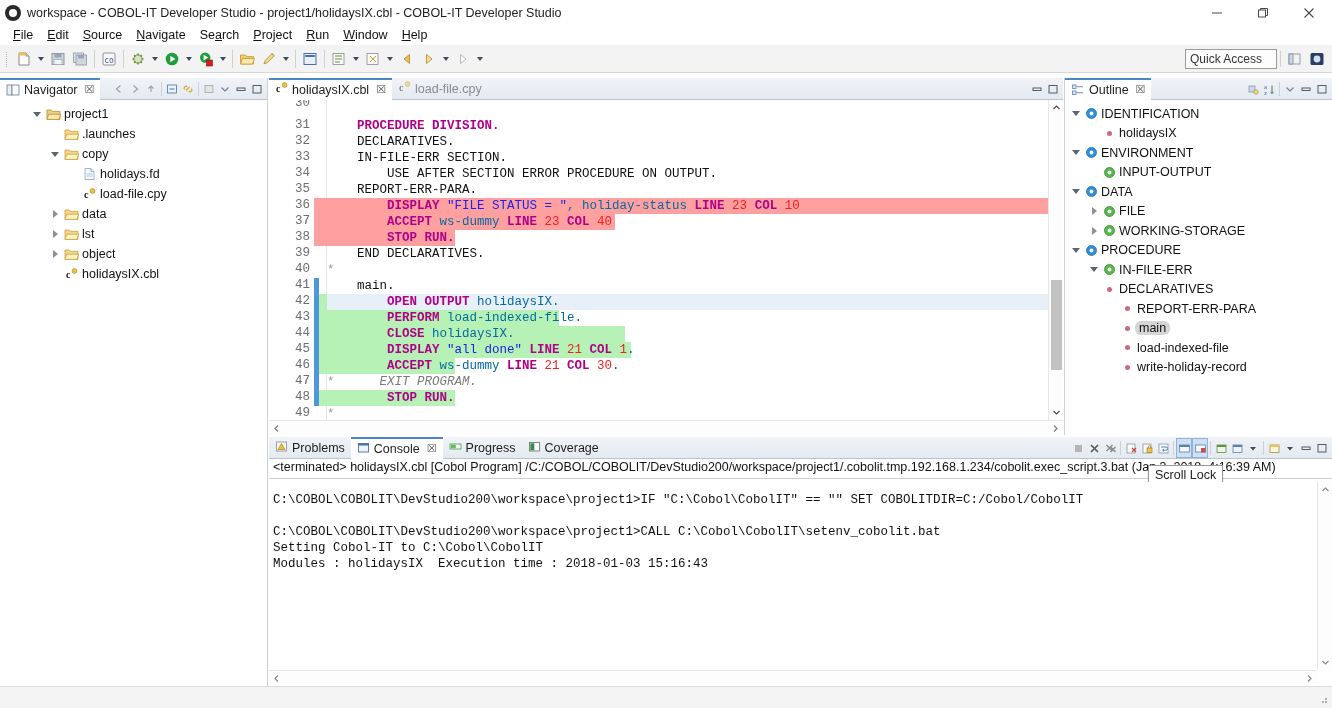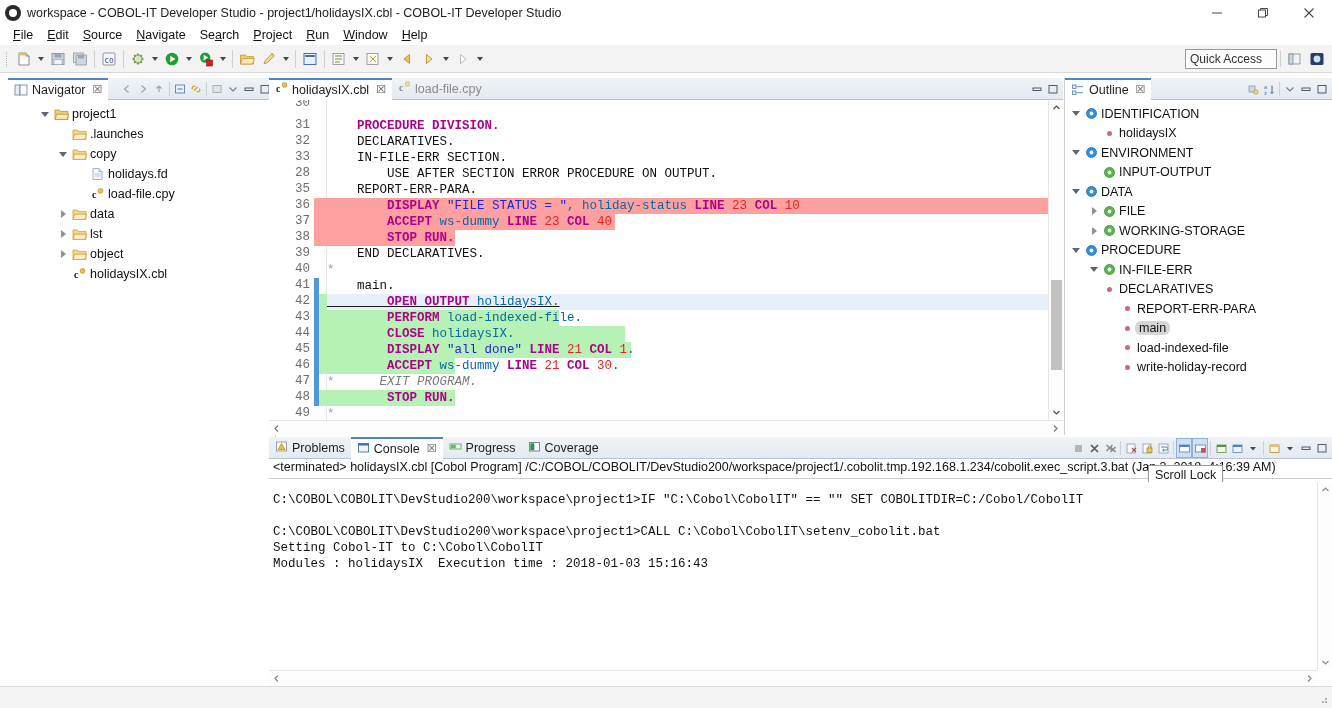--- a/index.html
+++ b/index.html
@@ -82,21 +82,21 @@
     font-size:12.5px; color:#1d1d1d; white-space:nowrap; position:relative;
   }
   .ptab.active { background:#ffffff; border-top:2px solid #4a87c6; }
   .ptab.inactive { color:#8a8a8a; }
   .ptab .close-x { font-size:11px; color:#555; margin-left:3px; }
   .panel-tools { position:absolute; right:2px; top:0; height:22px; display:flex; align-items:center; }
   .ptool { width:16px; height:20px; display:flex; align-items:center; justify-content:center; }
   .panel-body { position:absolute; left:0; right:0; top:22px; bottom:0; background:#fff; overflow:hidden; }
 
   
-  #navigator { left:8px; top:78px; width:268px; height:608px; border-right:1px solid #cfcfcf; }
+  #navigator { left:0; top:78px; width:268px; height:608px; border-right:1px solid #cfcfcf; }
   .tree { padding-top:4px; }
   .trow { height:20px; display:flex; align-items:center; font-size:12.5px; color:#111; white-space:nowrap;margin-left:24px; }
   .twist { width:14px; height:20px; display:flex; align-items:center; justify-content:center; flex:none; }
   .twist.open::after { content:""; width:0;height:0;border-left:4px solid transparent;border-right:4px solid transparent;border-top:5px solid #5c6670; }
   .twist.closed::after { content:""; width:0;height:0;border-top:4px solid transparent;border-bottom:4px solid transparent;border-left:5px solid #8a9199; }
   .tico { width:18px; height:20px; display:flex; align-items:center; justify-content:center; flex:none; }
   .tlabel { padding-left:2px; }
 
   
   #editor { left:269px; top:78px; width:794px; height:357px; }
@@ -531,21 +531,21 @@
 
       <div class="code-scroll" id="code-lines">
           <div class="lnum" style="top: -4px; overflow: hidden; height: 10px;">30</div>
           <div class="ctext" style="top: 2px; height: 16px; line-height: 16px;"></div>
           <div class="lnum" style="top: 18px;">31</div>
           <div class="ctext" style="top: 18px; height: 16px; line-height: 16px;"><span class="k-kw">    PROCEDURE DIVISION.</span></div>
           <div class="lnum" style="top: 34px;">32</div>
           <div class="ctext" style="top: 34px; height: 16px; line-height: 16px;"><span class="k-kw2">    DECLARATIVES.</span></div>
           <div class="lnum" style="top: 50px;">33</div>
           <div class="ctext" style="top: 50px; height: 16px; line-height: 16px;"><span class="k-kw2">    IN-FILE-ERR SECTION.</span></div>
-          <div class="lnum" style="top: 66px;">28</div>
+          <div class="lnum" style="top: 66px;">34</div>
           <div class="ctext" style="top: 66px; height: 16px; line-height: 16px;"><span class="k-kw2">        USE AFTER SECTION ERROR PROCEDURE ON OUTPUT.</span></div>
           <div class="lnum" style="top: 82px;">35</div>
           <div class="ctext" style="top: 82px; height: 16px; line-height: 16px;"><span class="k-kw2">    REPORT-ERR-PARA.</span></div>
           <div class="hl-red" style="position: absolute; left: 45px; top: 98px; height: 16px; width: 763px;"></div>
           <div class="lnum" style="top: 98px;">36</div>
           <div class="ctext" style="top: 98px; height: 16px; line-height: 16px;"><span class="k-id">        </span><span class="k-kw">DISPLAY </span><span class="k-str">"FILE STATUS = "</span><span class="k-id">, holiday-status </span><span class="k-kw">LINE </span><span class="k-num">23 </span><span class="k-kw">COL </span><span class="k-num">10</span></div>
           <div class="hl-red" style="position: absolute; left: 45px; top: 114px; height: 16px; width: 301px;"></div>
           <div class="lnum" style="top: 114px;">37</div>
           <div class="ctext" style="top: 114px; height: 16px; line-height: 16px;"><span class="k-id">        </span><span class="k-kw">ACCEPT </span><span class="k-id">ws-dummy </span><span class="k-kw">LINE </span><span class="k-num">23 </span><span class="k-kw">COL </span><span class="k-num">40</span></div>
           <div class="hl-red" style="position: absolute; left: 45px; top: 130px; height: 16px; width: 141px;"></div>
@@ -555,21 +555,21 @@
           <div class="ctext" style="top: 146px; height: 16px; line-height: 16px;"><span class="k-kw2">    END DECLARATIVES.</span></div>
           <div class="lnum" style="top: 162px;">40</div>
           <div class="ctext" style="top: 162px; height: 16px; line-height: 16px;"><span class="k-star">*</span></div>
           <div class="chbar" style="position: absolute; left: 45px; top: 178px; height: 16px; width: 5px; background: rgb(78, 151, 217);"></div>
           <div class="lnum" style="top: 178px;">41</div>
           <div class="ctext" style="top: 178px; height: 16px; line-height: 16px;"><span class="k-kw2">    main.</span></div>
           <div class="hl-green" style="position: absolute; left: 45px; top: 194px; height: 16px; width: 290px;"></div>
           <div class="hl-cursor" style="position: absolute; left: 58px; top: 194px; height: 16px; width: 736px;"></div>
           <div class="chbar" style="position: absolute; left: 45px; top: 194px; height: 16px; width: 5px; background: rgb(78, 151, 217);"></div>
           <div class="lnum" style="top: 194px;">42</div>
-          <div class="ctext" style="top: 194px; height: 16px; line-height: 16px; text-decoration: underline;"><span class="k-id">        </span><span class="k-kw">OPEN OUTPUT </span><span class="k-id">holidaysIX.</span></div>
+          <div class="ctext" style="top: 194px; height: 16px; line-height: 16px;"><span class="k-id">        </span><span class="k-kw">OPEN OUTPUT </span><span class="k-id">holidaysIX.</span></div>
           <div class="hl-green" style="position: absolute; left: 45px; top: 210px; height: 16px; width: 245px;"></div>
           <div class="chbar" style="position: absolute; left: 45px; top: 210px; height: 16px; width: 5px; background: rgb(78, 151, 217);"></div>
           <div class="lnum" style="top: 210px;">43</div>
           <div class="ctext" style="top: 210px; height: 16px; line-height: 16px;"><span class="k-id">        </span><span class="k-kw">PERFORM </span><span class="k-id">load-indexed-file.</span></div>
           <div class="hl-green" style="position: absolute; left: 45px; top: 226px; height: 16px; width: 311px;"></div>
           <div class="chbar" style="position: absolute; left: 45px; top: 226px; height: 16px; width: 5px; background: rgb(78, 151, 217);"></div>
           <div class="lnum" style="top: 226px;">44</div>
           <div class="ctext" style="top: 226px; height: 16px; line-height: 16px;"><span class="k-id">        </span><span class="k-kw">CLOSE </span><span class="k-id">holidaysIX.</span></div>
           <div class="hl-green" style="position: absolute; left: 45px; top: 242px; height: 16px; width: 317px;"></div>
           <div class="chbar" style="position: absolute; left: 45px; top: 242px; height: 16px; width: 5px; background: rgb(78, 151, 217);"></div>

